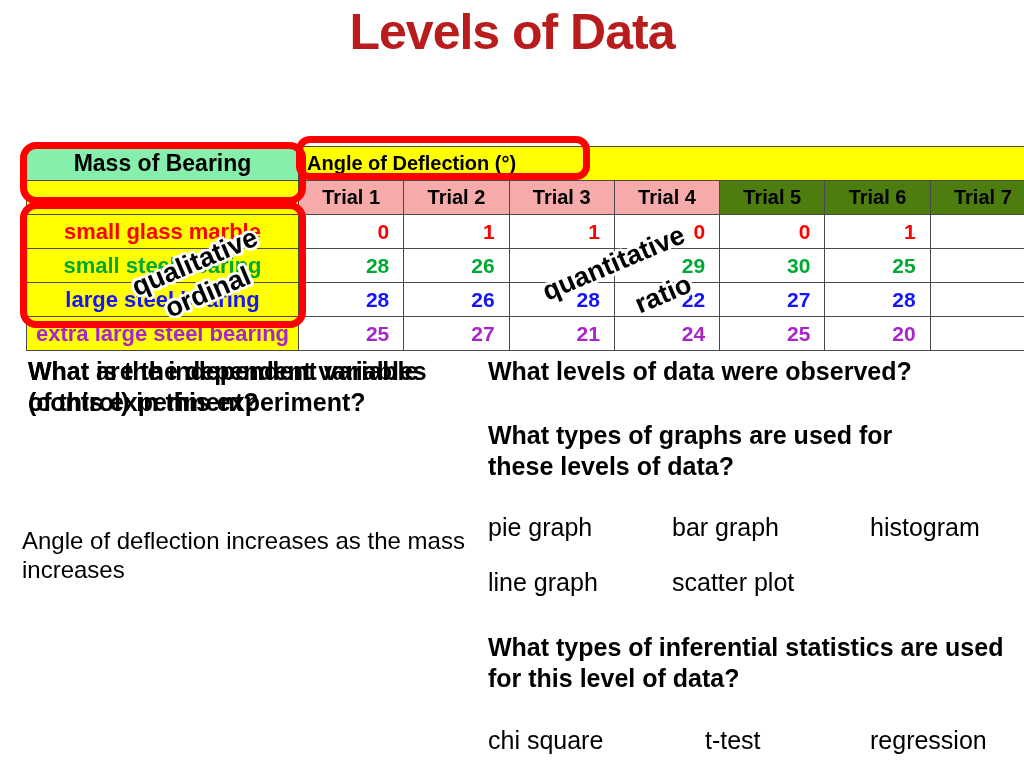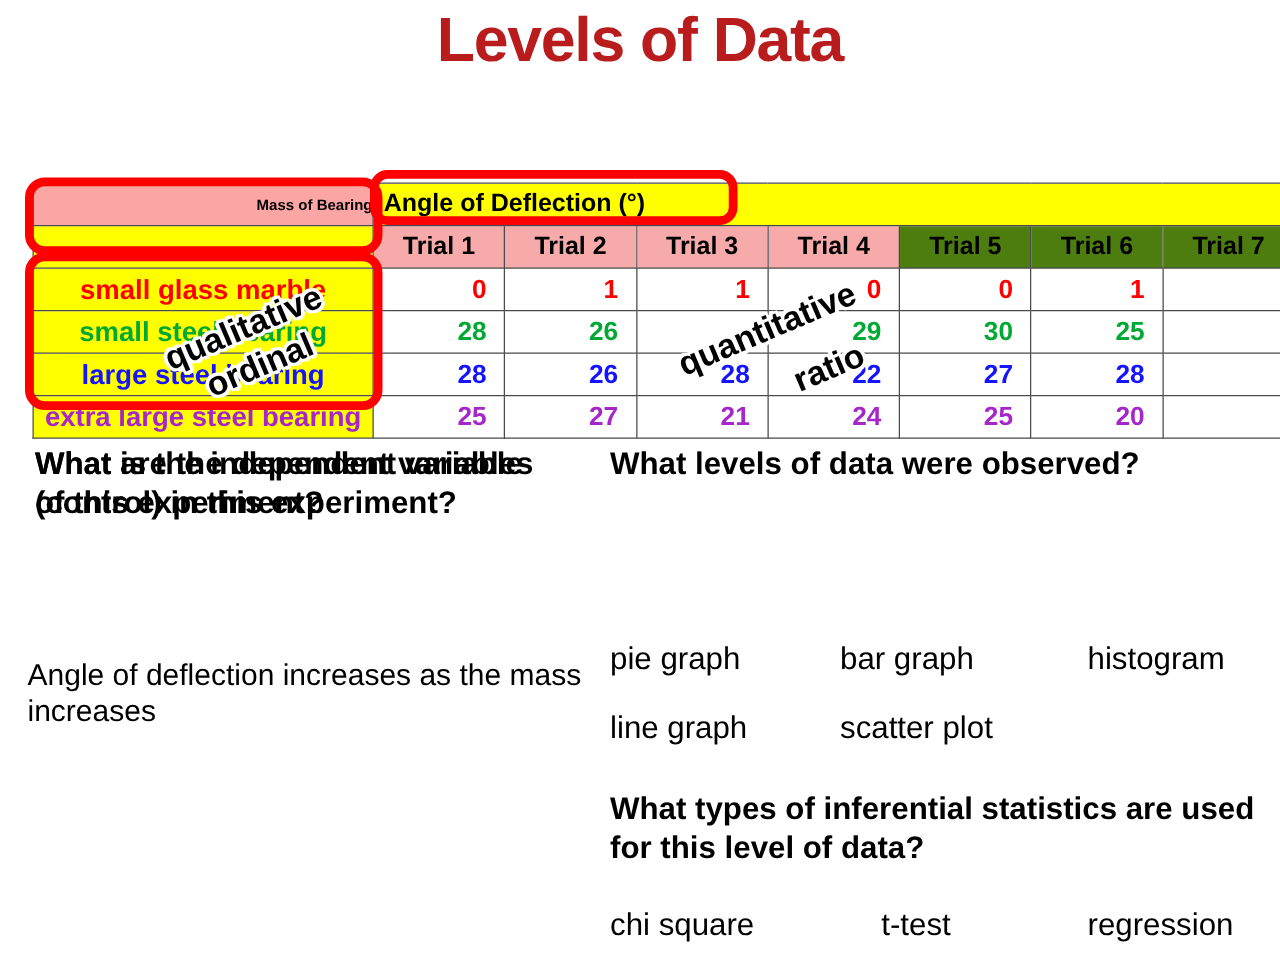--- a/index.html
+++ b/index.html
@@ -44,23 +44,23 @@
     font-weight: bold;
   }
   table.data td, table.data th {
     border: 1px solid #4a4a4a;
     padding: 0;
     height: 34px;
     overflow: hidden;
     white-space: nowrap;
   }
   .banner-left {
-    background: #fca5a5;
-    text-align: right;
-    font-size: 12px;
+    background: #86efac;
+    text-align: center;
+    font-size: 23px;
     font-weight: bold;
     color: #000;
     width: 272px;
   }
   .banner-right {
     background: #ffff00;
     text-align: left;
     font-size: 20px;
     font-weight: bold;
     color: #000;
@@ -246,20 +246,21 @@
   <div class="callout" id="callout-ordinal">ordinal</div>
   <div class="callout" id="callout-quantitative">quantitative</div>
   <div class="callout" id="callout-ratio">ratio</div>
 
   <div class="qtext" id="q-left-a">What is the independent variable of this experiment?</div>
   <div class="qtext" id="q-left-b">What are the dependent variables (control) in this experiment?</div>
 
   <div class="atext" id="a-left-a">Angle of deflection increases as the mass increases</div>
 
   <div class="qtext" id="q-right-1">What levels of data were observed?</div>
+  <div class="qtext" id="q-right-2">What types of graphs are used for these levels of data?</div>
 
   <div class="graphrow" id="g-pie">pie graph</div>
   <div class="graphrow" id="g-bar">bar graph</div>
   <div class="graphrow" id="g-histogram">histogram</div>
   <div class="graphrow" id="g-line">line graph</div>
   <div class="graphrow" id="g-scatter">scatter plot</div>
 
   <div class="qtext" id="q-right-3">What types of inferential statistics are used for this level of data?</div>
 
   <div class="graphrow" id="s-chi">chi square</div>

